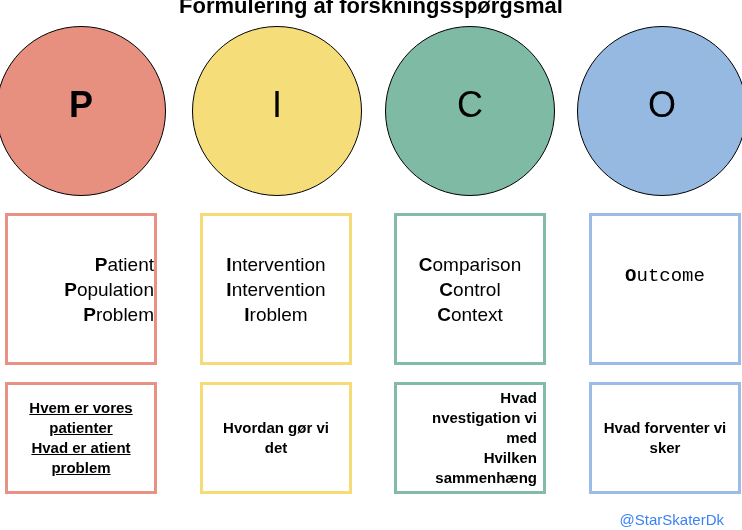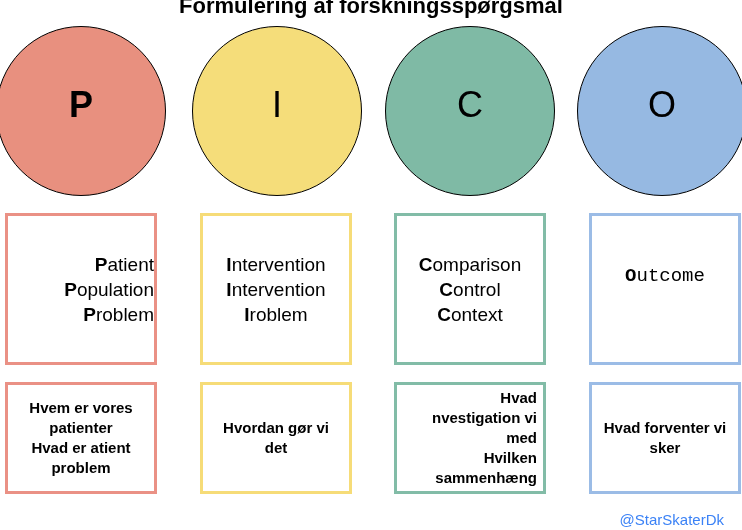--- a/index.html
+++ b/index.html
@@ -50,21 +50,21 @@
 </div>
 <div class="box mid" style="left: 394px; border-color: rgb(130, 188, 167);">
   <div class="line"><b>C</b><span>omparison</span></div>
   <div class="line"><b>C</b><span>ontrol</span></div>
   <div class="line"><b>C</b><span>ontext</span></div>
 </div>
 <div class="box mid" style="left: 589px; padding-top: 48px; border-color: rgb(155, 188, 230); font-family: Liberation Mono, monospace;">
   <div class="line"><b>O</b><span>utcome</span></div>
 </div>
 
-<div class="box low" style="left: 5px; border-color: rgb(234, 145, 133);">
+<div class="box low" style="left: 5px; border-color: rgb(234, 145, 133); text-decoration: underline;">
   <div>Hvem er vores</div>
   <div>patienter</div>
   <div>Hvad er atient</div>
   <div>problem</div>
 </div>
 <div class="box low" style="left: 200px; border-color: rgb(246, 220, 120);">
   <div>Hvordan gør vi</div>
   <div>det</div>
 </div>
 <div class="box low" style="left: 394px; border-color: rgb(130, 188, 167); align-items: flex-end;">

